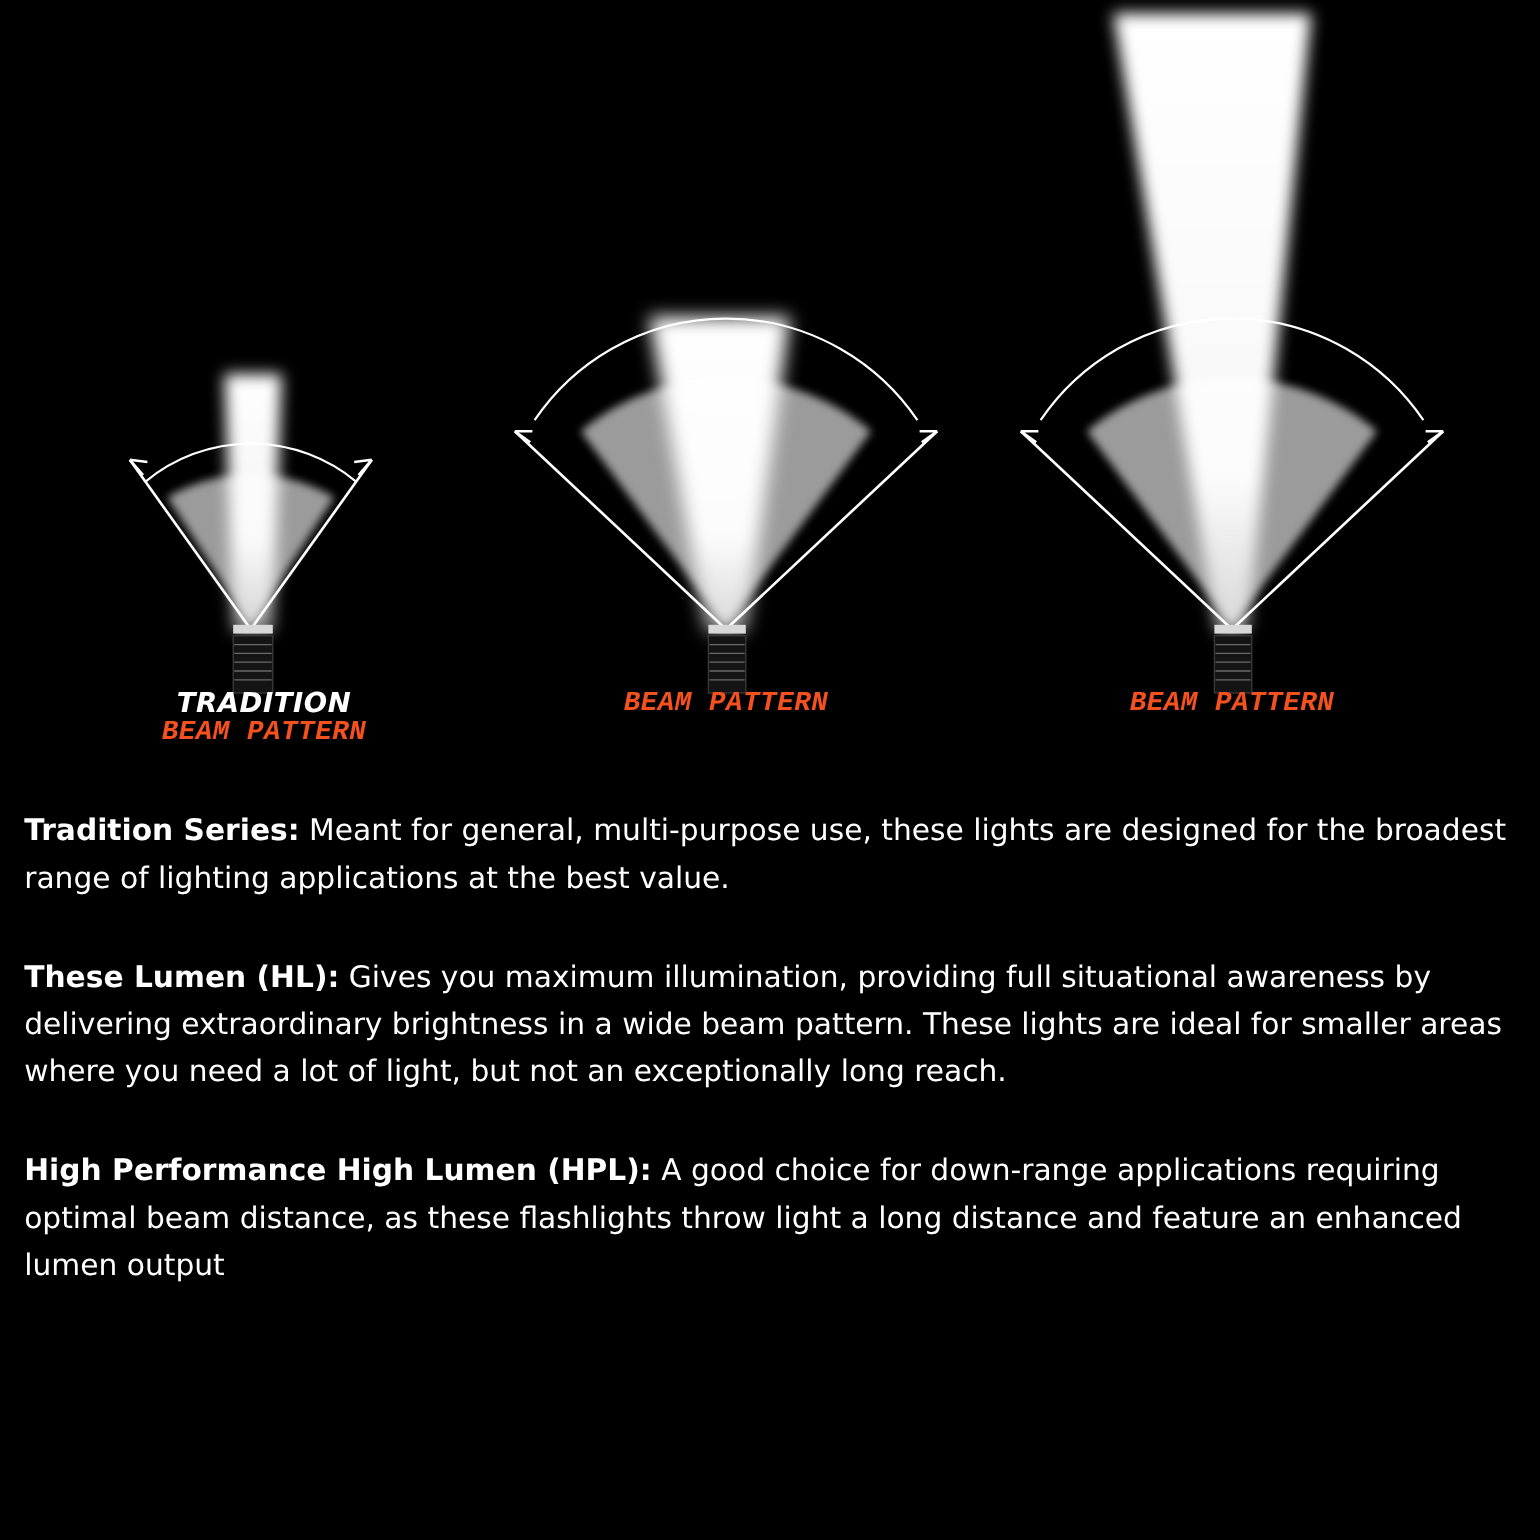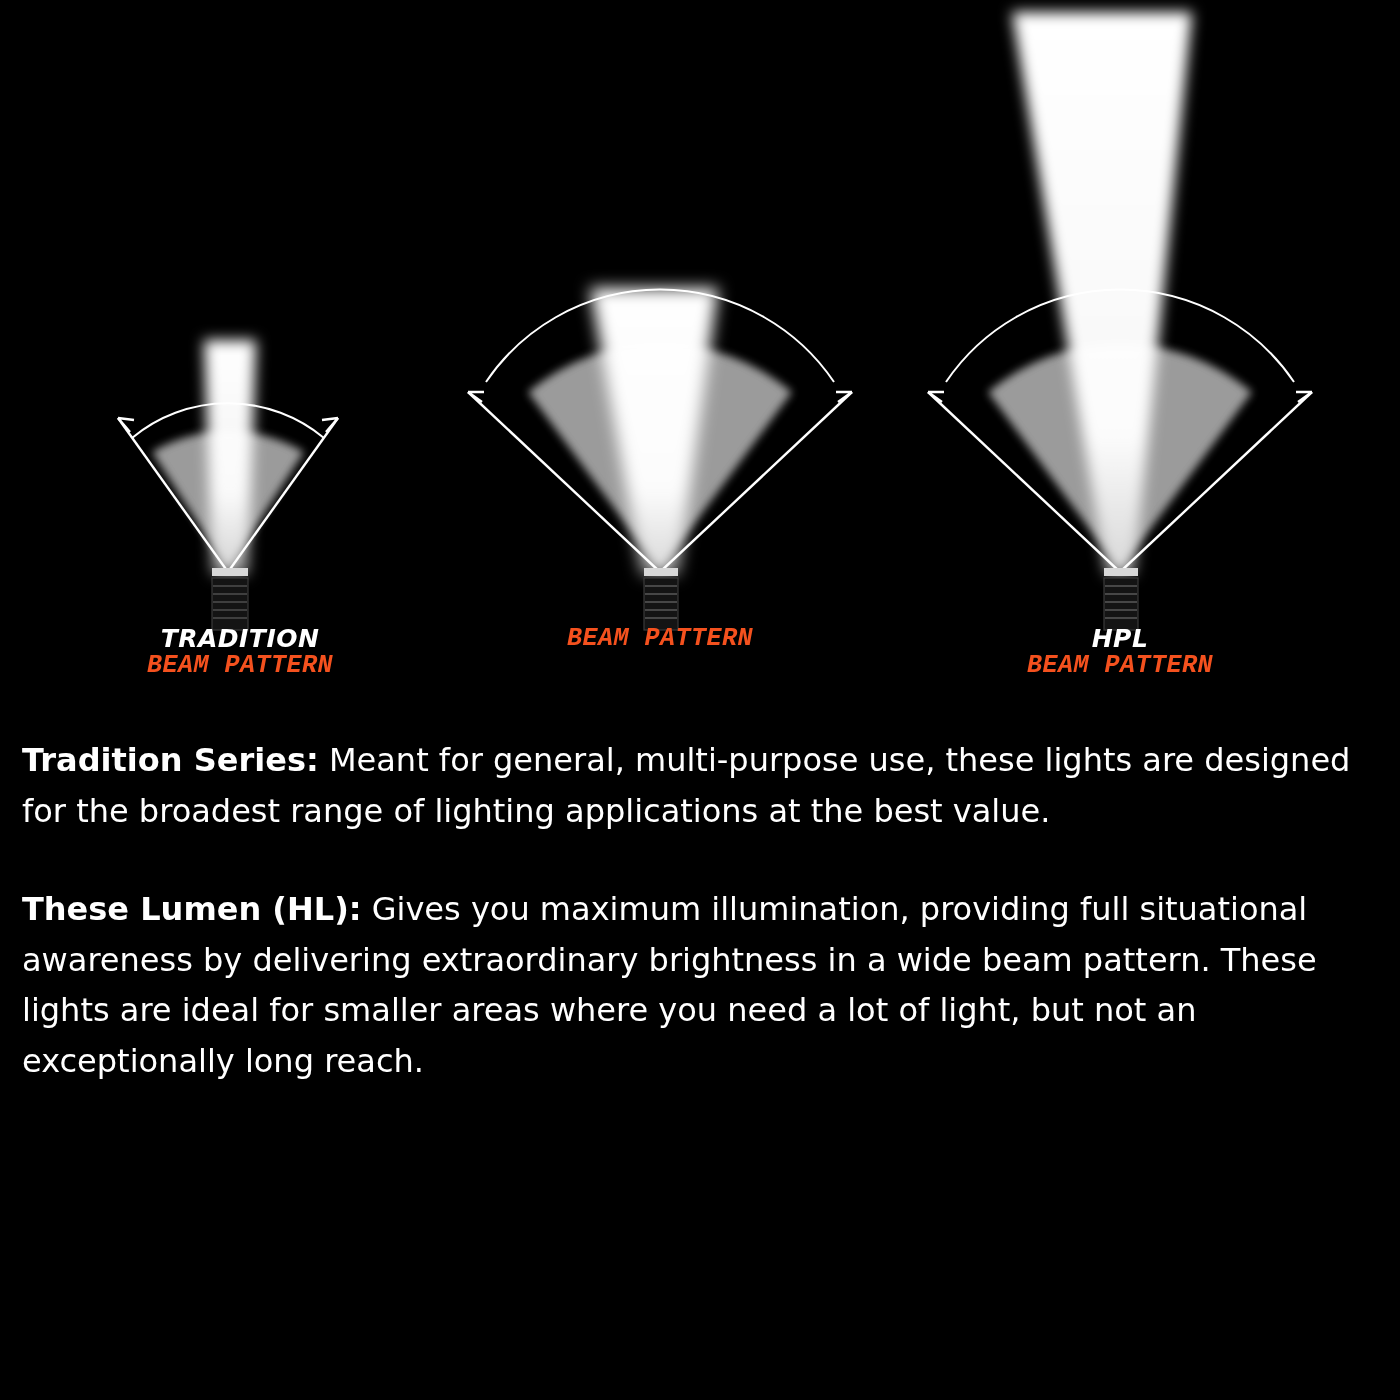--- a/index.html
+++ b/index.html
@@ -66,21 +66,21 @@
 
   
   #description-block {
     position: absolute;
     left: 22px;
     top: 735px;
     width: 1360px;
   }
   .para {
     font-family: "DejaVu Sans", sans-serif;
-    font-size: 32px;
+    font-size: 27px;
     line-height: 1.58;
     color: #ffffff;
     margin: 0 0 48px 0;
     font-weight: 400;
   }
   .para:last-child { margin-bottom: 0; }
   .para .lead {
     font-weight: bold;
   }
 </style>
@@ -217,27 +217,27 @@
           <line x1="195" y1="586" x2="227" y2="586"></line>
           <line x1="195" y1="594" x2="227" y2="594"></line>
           <line x1="195" y1="602" x2="227" y2="602"></line>
           <line x1="195" y1="610" x2="227" y2="610"></line>
           <line x1="195" y1="618" x2="227" y2="618"></line>
         </g>
       </g>
     </svg>
 
     <div class="beam-labels" style="top:625px;">
-      <span class="beam-label-title">HPL</span>
       <span class="beam-label-sub">BEAM PATTERN</span>
     </div>
   </div>
 
 </div>
 
 <div id="description-block">
 
   <p class="para"><span class="lead">Tradition Series:</span><span> Meant for general, multi-purpose use, these lights are designed for the broadest range of lighting applications at the best value.</span></p>
 
   <p class="para"><span class="lead">These Lumen (HL):</span><span> Gives you maximum illumination, providing full situational awareness by delivering extraordinary brightness in a wide beam pattern. These lights are ideal for smaller areas where you need a lot of light, but not an exceptionally long reach.</span></p>
 
+  <p class="para"><span class="lead">High Performance High Lumen (HPL):</span><span> A good choice for down-range applications requiring optimal beam distance, as these flashlights throw light a long distance and feature an enhanced lumen output</span></p>
 
 </div>
 
 </body></html>

